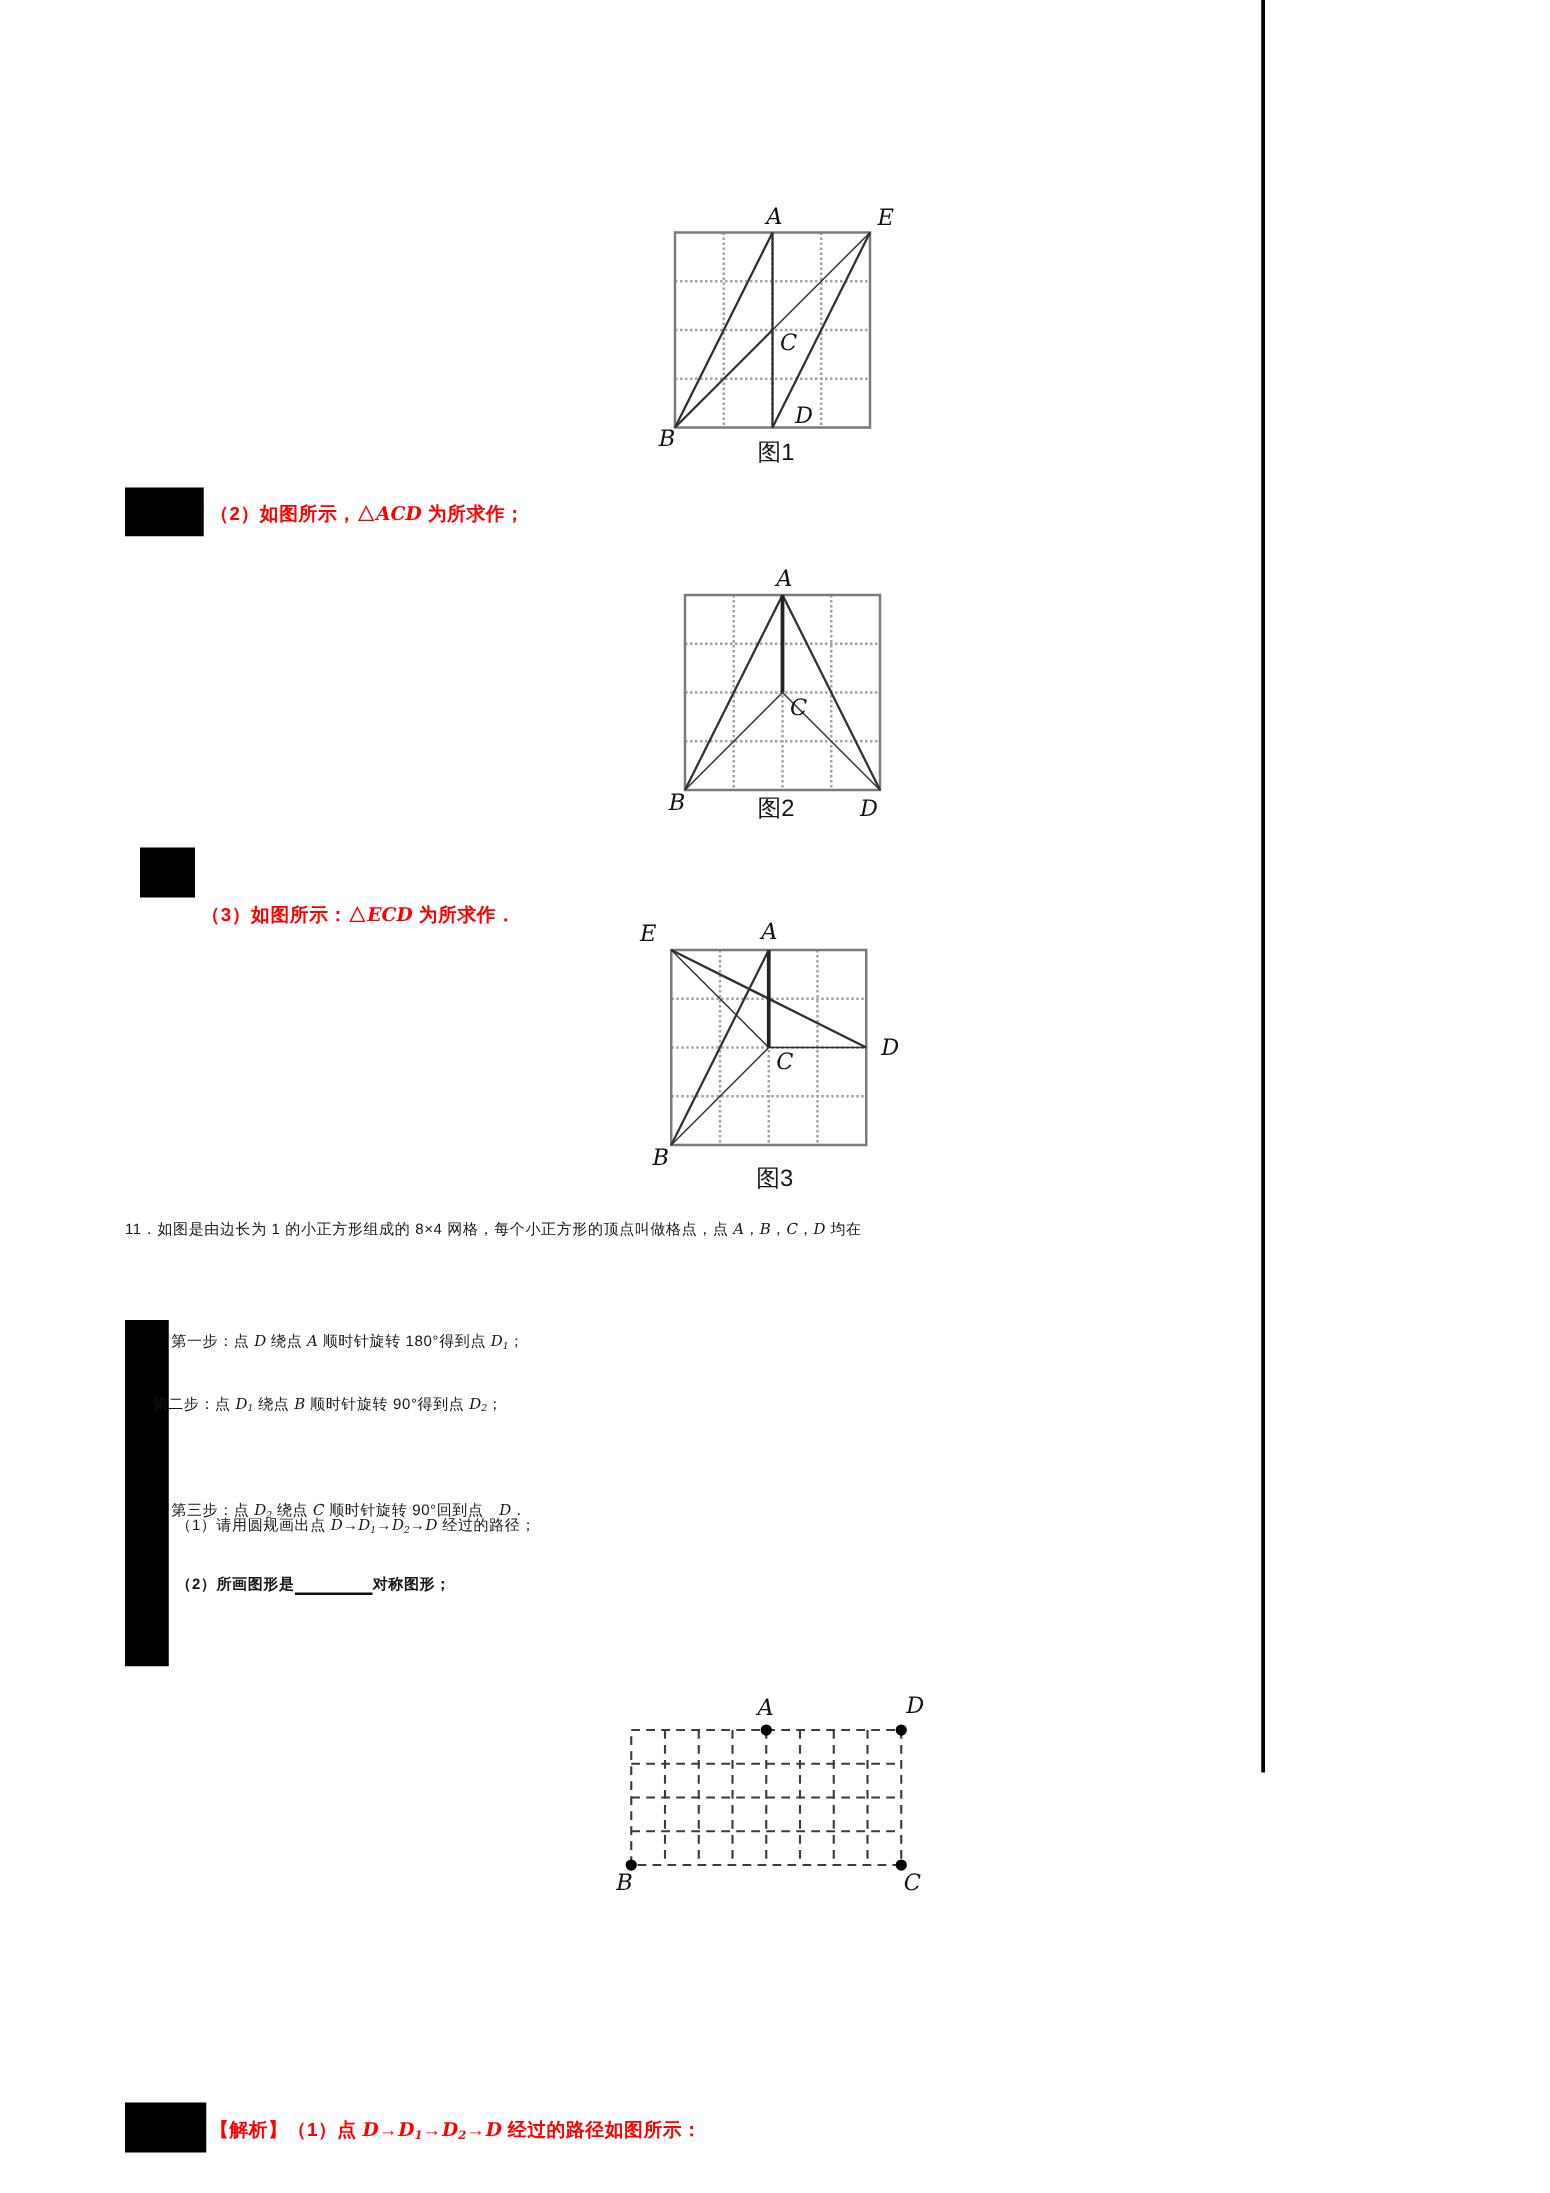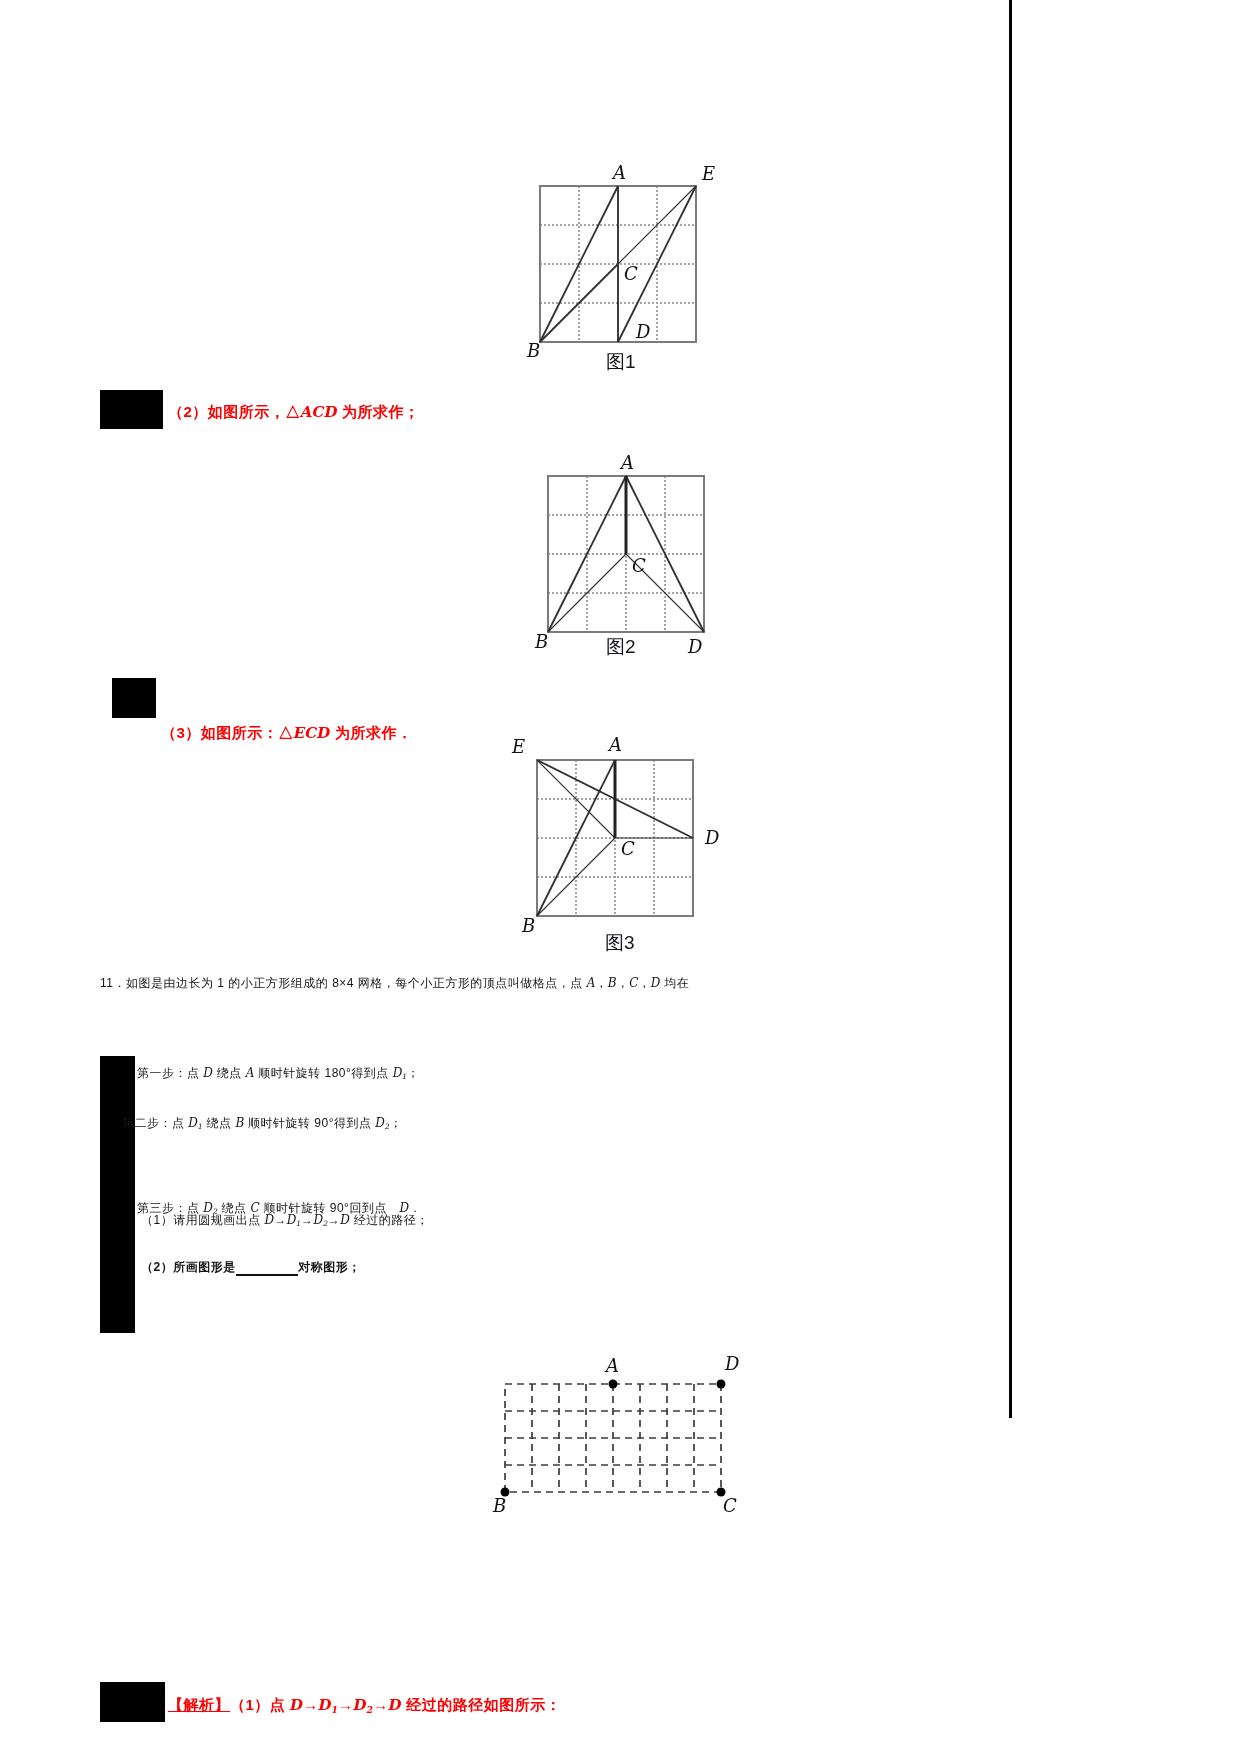--- a/index.html
+++ b/index.html
@@ -3,21 +3,21 @@
 <meta charset="utf-8">
 <style>
   html,body{margin:0;padding:0;background:#ffffff;}
   #page{position:relative;width:1240px;height:1754px;background:#ffffff;overflow:hidden;
         font-family:"Liberation Sans",sans-serif;color:#1c1c1c;}
   .tline{position:absolute;font-size:12px;line-height:27px;white-space:nowrap;letter-spacing:0.5px;color:#161616;}
   .redline{position:absolute;font-size:15px;line-height:29px;white-space:nowrap;letter-spacing:0.5px;color:#fe0000;font-weight:600;}
   .m{font-family:"DejaVu Serif",serif;font-style:italic;letter-spacing:0;}
   .sub{font-size:0.62em;vertical-align:-0.28em;}
   .u{border-bottom:2px solid #111;}
-  .bold{font-weight:bold;text-decoration:underline;}
+  .bold{font-weight:bold;}
   .redact{position:absolute;background:#000000;}
   .fig{position:absolute;}
   .grid-border{fill:none;stroke:#7b7b7b;stroke-width:2;}
   .grid-dot{stroke:#a3a3a3;stroke-width:2;stroke-dasharray:2 2;}
   .seg{stroke:#2f2f2f;stroke-width:1.8;fill:none;}
   .seg-thin{stroke:#2f2f2f;stroke-width:1.1;fill:none;}
   .seg-thick{stroke:#222;stroke-width:3;fill:none;}
   .dash{stroke:#3c3c3c;stroke-width:1.7;stroke-dasharray:7 5;fill:none;}
   .plabel{font-family:"DejaVu Serif",serif;font-style:italic;font-size:18px;fill:#101018;}
   .fcaption{font-family:"Liberation Sans",sans-serif;font-size:19px;fill:#15151d;}

